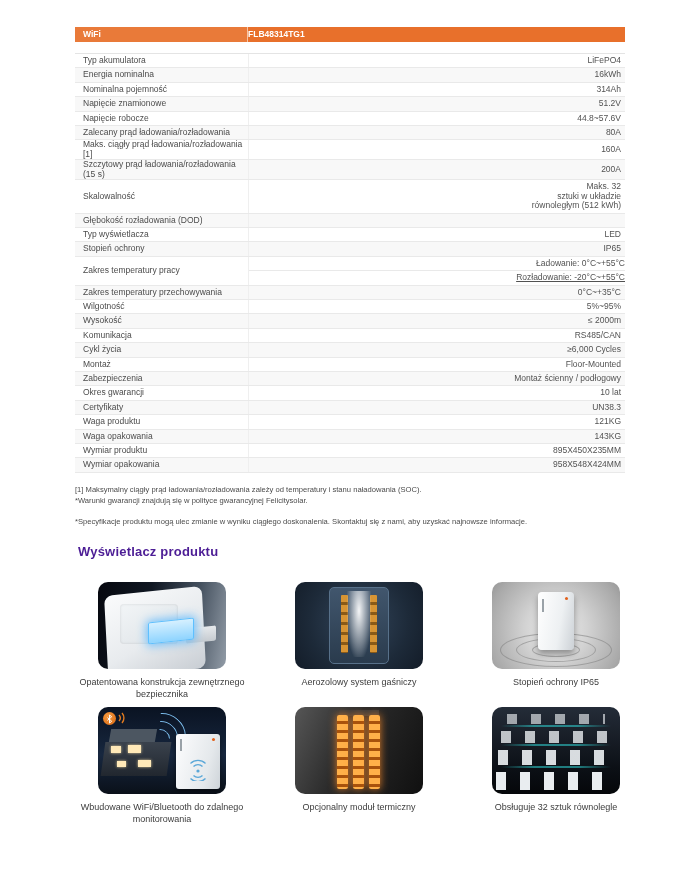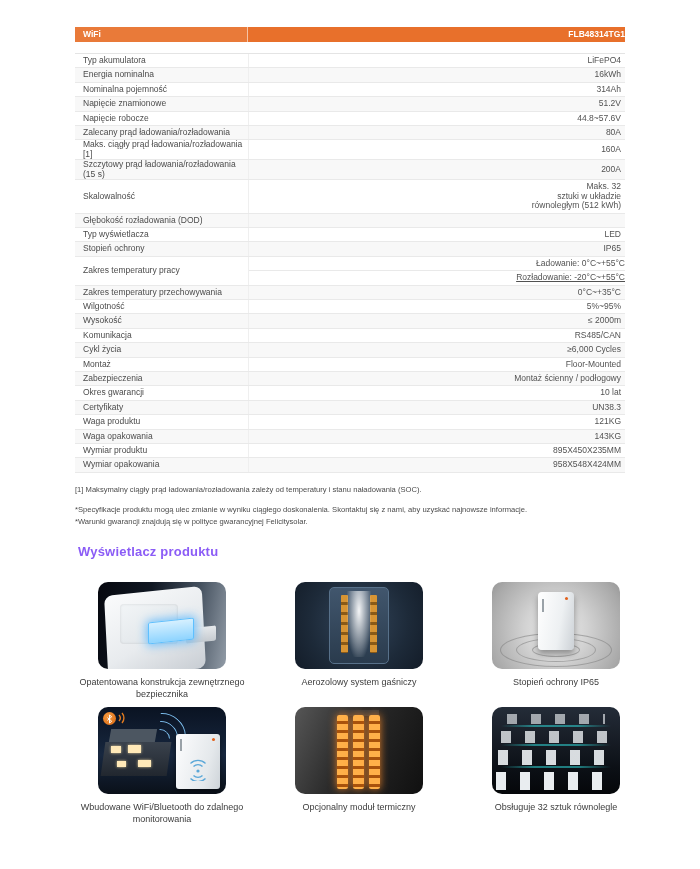--- a/index.html
+++ b/index.html
@@ -8,21 +8,21 @@
     font-family:"Liberation Sans", sans-serif;color:#4a4a4a;
     -webkit-font-smoothing:antialiased;
   }
   .page{width:550px;padding:27px 75px 0 75px;}
 
   
   .tbl-header{display:flex;height:15px;background:#E8702B;color:#fff;
     font-size:8.5px;font-weight:bold;line-height:15px;}
   .tbl-header .h-label{width:173px;box-sizing:border-box;padding-left:8px;
     background:rgba(255,255,255,.07);border-right:1px solid rgba(255,255,255,.55);}
-  .tbl-header .h-value{flex:1;text-align:right;}
+  .tbl-header .h-value{flex:1;text-align:left;}
 
   .tbl-body{margin-top:11px;border-top:1px solid #e4e4e4;}
   .row{display:flex;border-bottom:1px solid #e9e9e9;min-height:13.3px;
     font-size:8.5px;color:#4b4b4b;background:#fff;}
   .row.alt{background:#f8f8f8;}
   .cell{box-sizing:border-box;}
   .cell.label{width:173px;padding-left:8px;display:flex;align-items:center;line-height:9.5px;}
   .cell.value{flex:1;border-left:1px solid #efefef;text-align:right;
     display:flex;flex-direction:column;justify-content:center;
     white-space:pre-line;line-height:9.4px;padding:2px 4px;color:#525252;}
@@ -30,21 +30,21 @@
   .cell.value .stack-sep{border-top:1px solid #e9e9e9;text-decoration:underline;}
   .cell.value.stacked{padding:0;display:block;}
 
   
   .footnote{font-size:7.6px;line-height:10.5px;color:#4b4b4b;}
   .f1{margin-top:12px;}
   .f2{margin-top:10px;}
   .f3{margin-top:1px;}
 
   
-  .pd-heading{margin:17px 0 0 3px;font-size:13px;font-weight:bold;color:#8b5cf6;
+  .pd-heading{margin:17px 0 0 3px;font-size:13px;font-weight:bold;color:#4c1d95;
     letter-spacing:.2px;}
   .pd-grid{display:flex;gap:61px;margin:23px 0 0 3px;}
   .pd-grid.second{margin-top:7px;}
   .pd-col{width:116px;padding-left:20px;}
   .pd-caption{width:190px;margin:8px 0 0 -31px;text-align:center;
     font-size:9px;line-height:11.5px;color:#3c3c3c;min-height:23px;}
   .card{width:128px;height:87px;border-radius:10px;position:relative;overflow:hidden;}
   .card *{position:absolute;}
 
   
@@ -243,22 +243,22 @@
         <div class="cell label">Wymiar produktu</div>
         <div class="cell value">895X450X235MM</div>
       </div>
       <div class="row alt">
         <div class="cell label">Wymiar opakowania</div>
         <div class="cell value">958X548X424MM</div>
       </div>
     </div>
 
   <div class="footnote f1">[1] Maksymalny ciągły prąd ładowania/rozładowania zależy od temperatury i stanu naładowania (SOC).</div>
+  <div class="footnote f3">*Warunki gwarancji znajdują się w polityce gwarancyjnej Felicitysolar.</div>
   <div class="footnote f2">*Specyfikacje produktu mogą ulec zmianie w wyniku ciągłego doskonalenia. Skontaktuj się z nami, aby uzyskać najnowsze informacje.</div>
-  <div class="footnote f3">*Warunki gwarancji znajdują się w polityce gwarancyjnej Felicitysolar.</div>
 
   <h2 class="pd-heading">Wyświetlacz produktu</h2>
 
   <div class="pd-grid">
     <div class="pd-col">
       <div class="card art-fuse">
         <div class="fuse-battery"></div>
         <div class="fuse-panel"></div>
         <div class="fuse-tray"></div>
         <div class="fuse-glow"></div>

